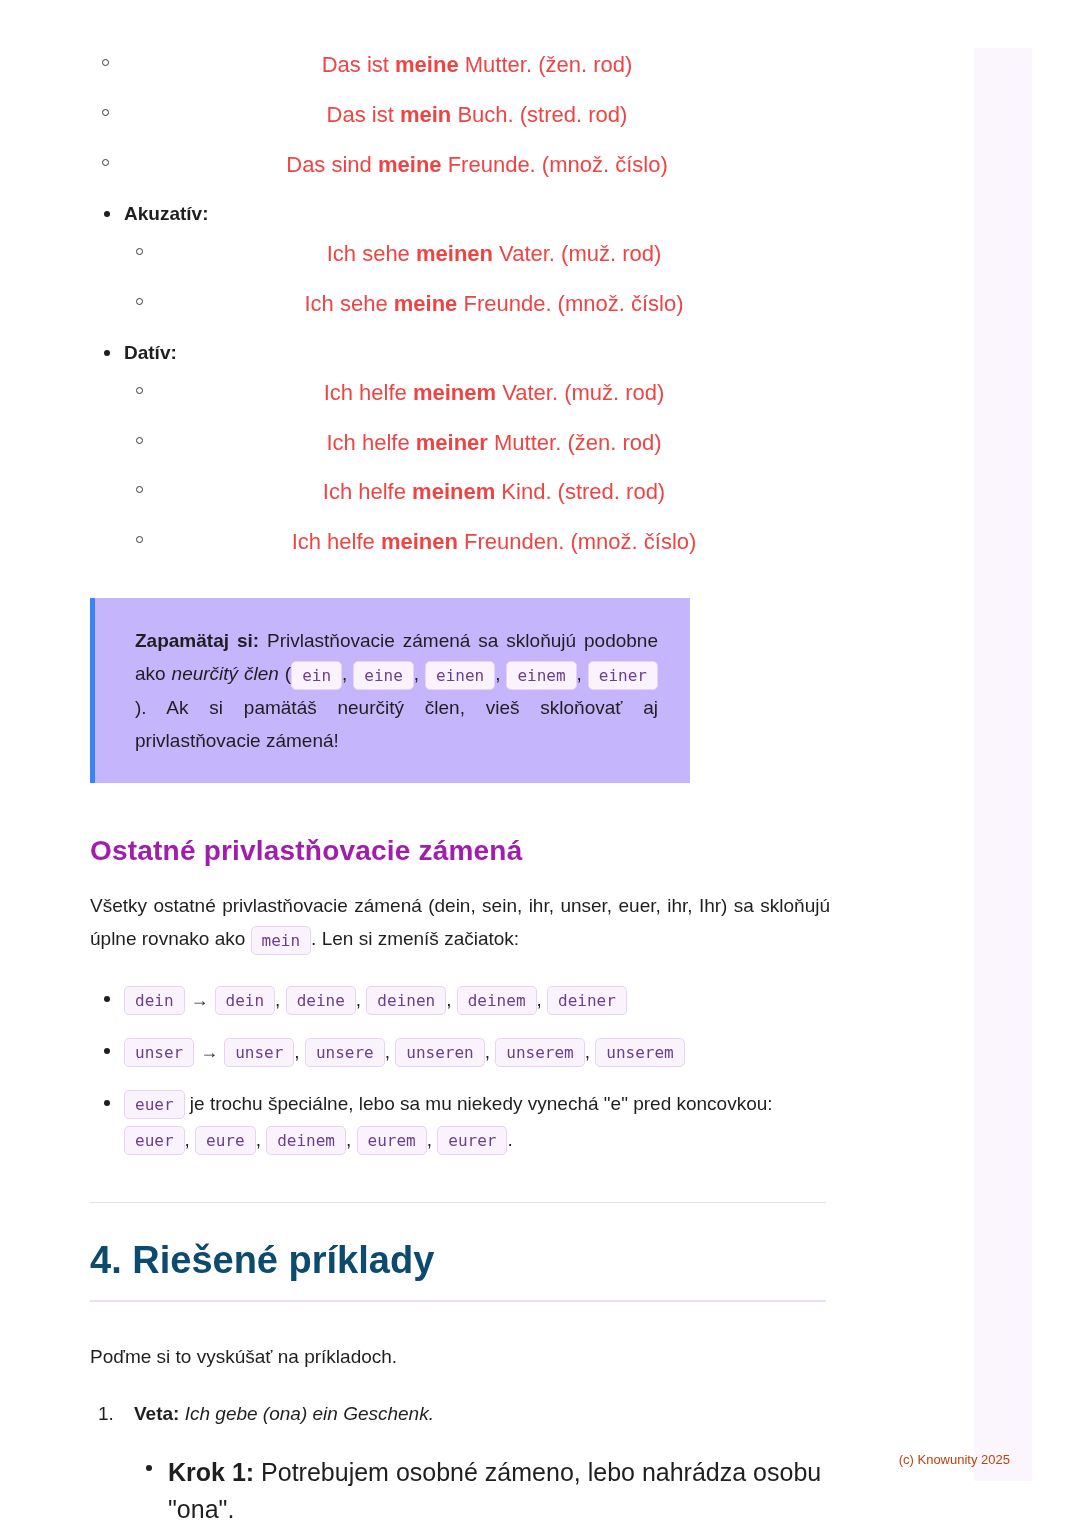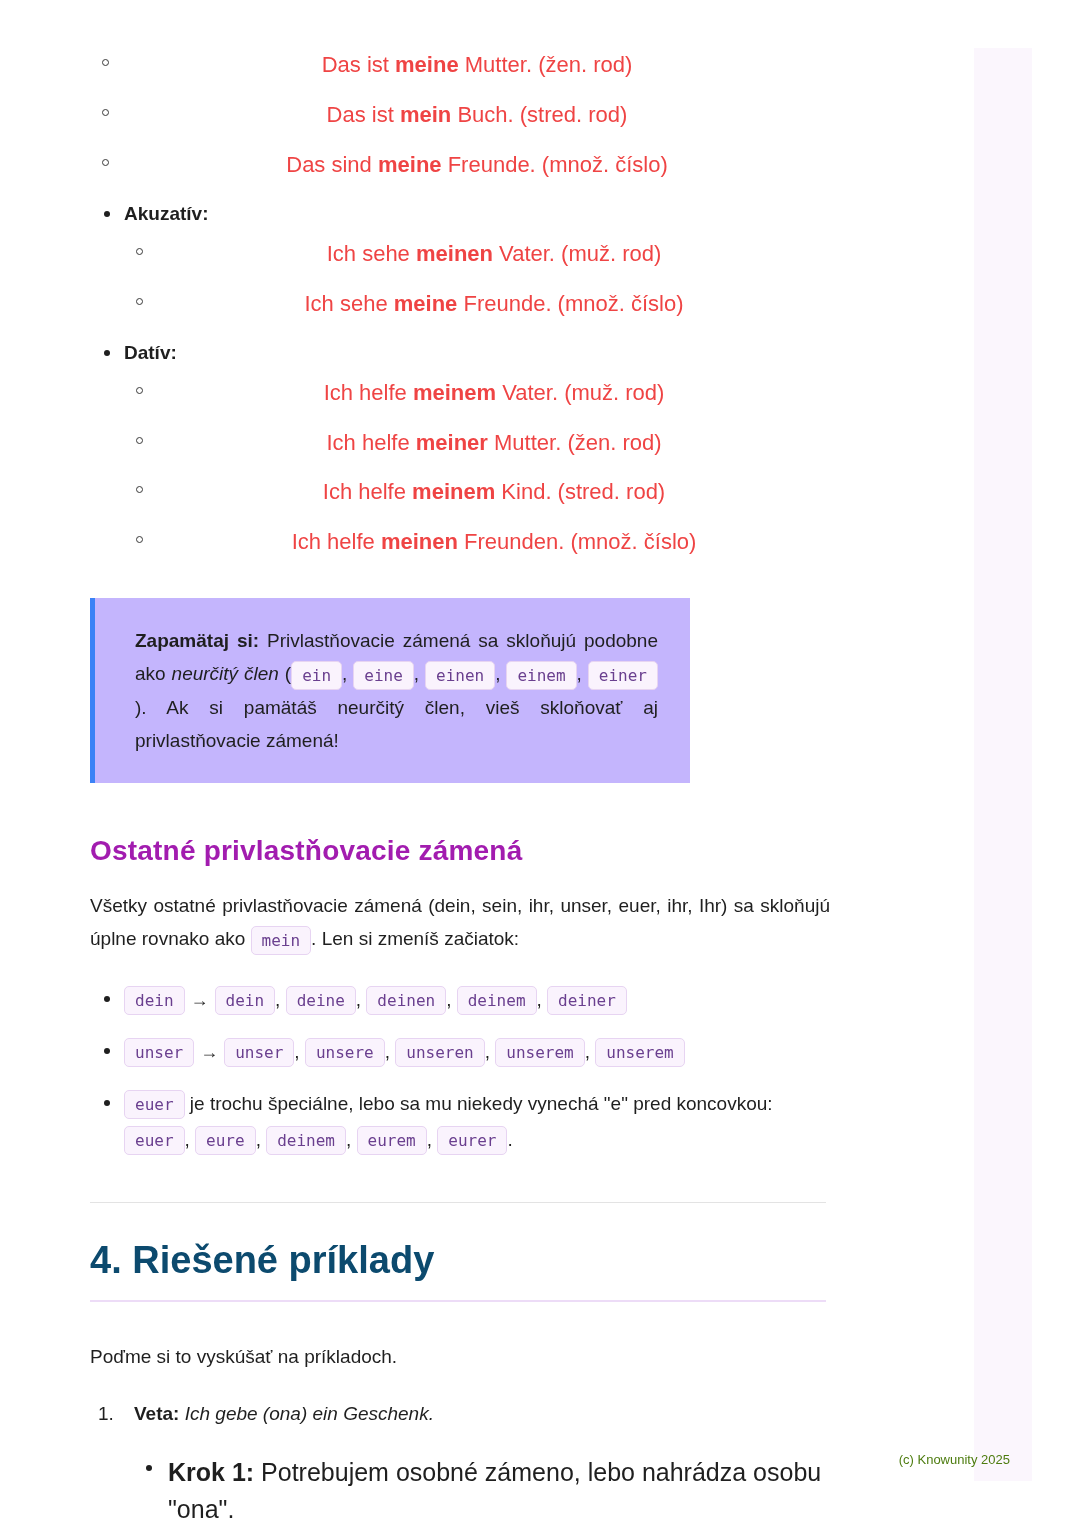--- a/index.html
+++ b/index.html
@@ -228,21 +228,21 @@
     height: 6px;
     border-radius: 50%;
     background: #1f1f1f;
   }
 
   .footer {
     position: absolute;
     right: 70px;
     bottom: 62px;
     font-size: 13px;
-    color: #4d7c0f;
+    color: #c2410c;
   }
 </style>
 </head>
 <body>
 
 <div class="page">
   <div class="right-band"></div>
 
   <div class="content">
 

